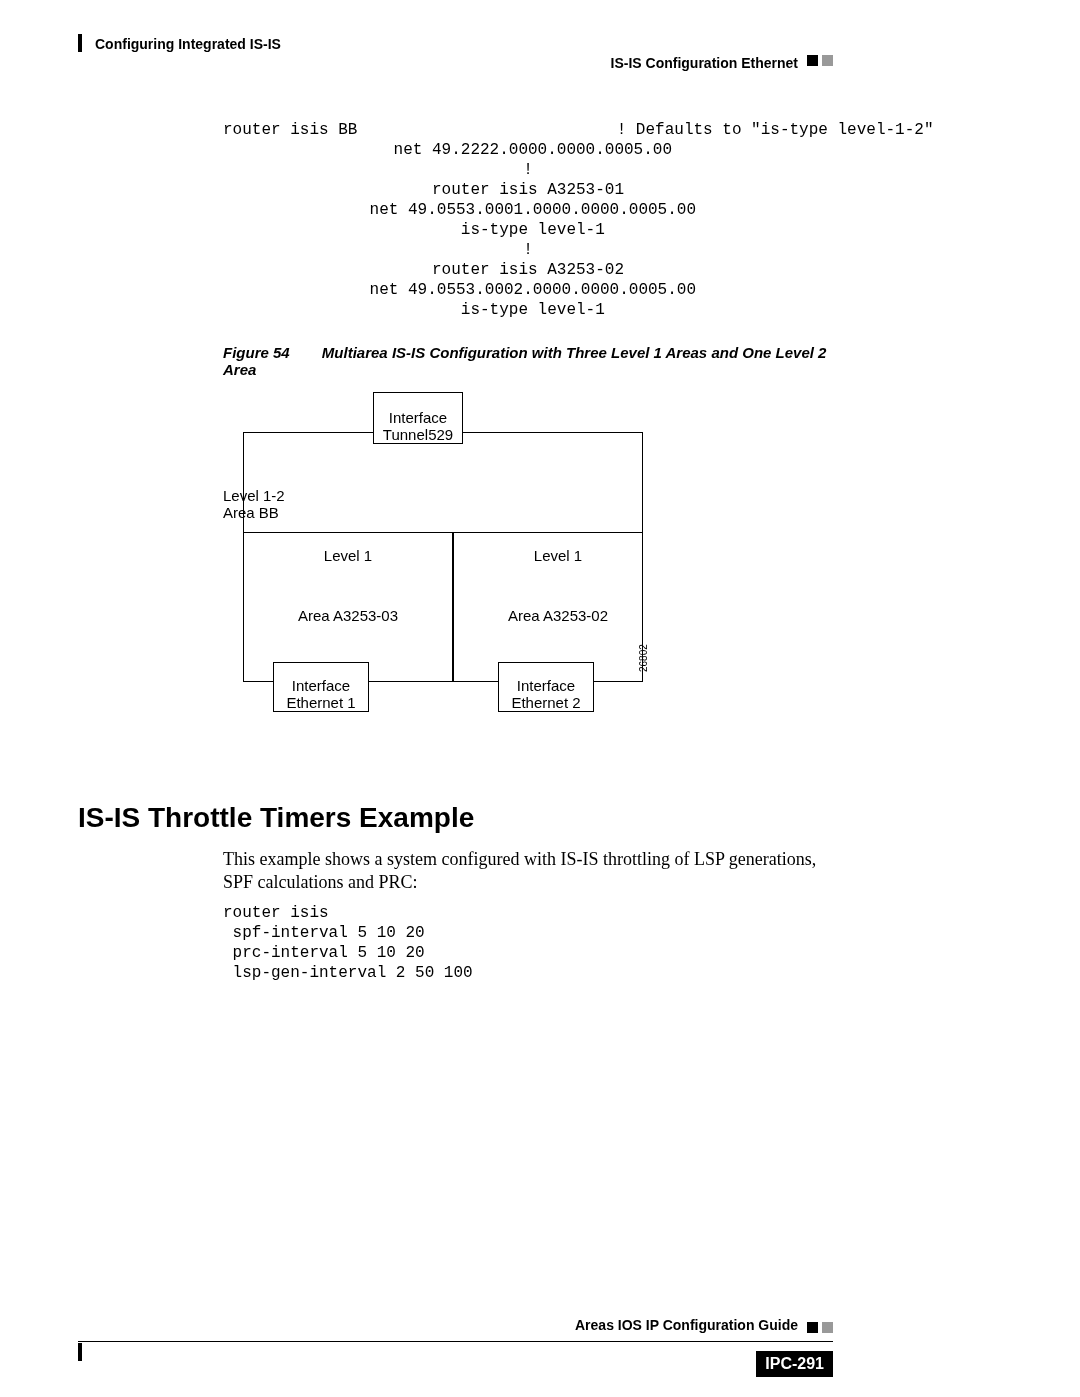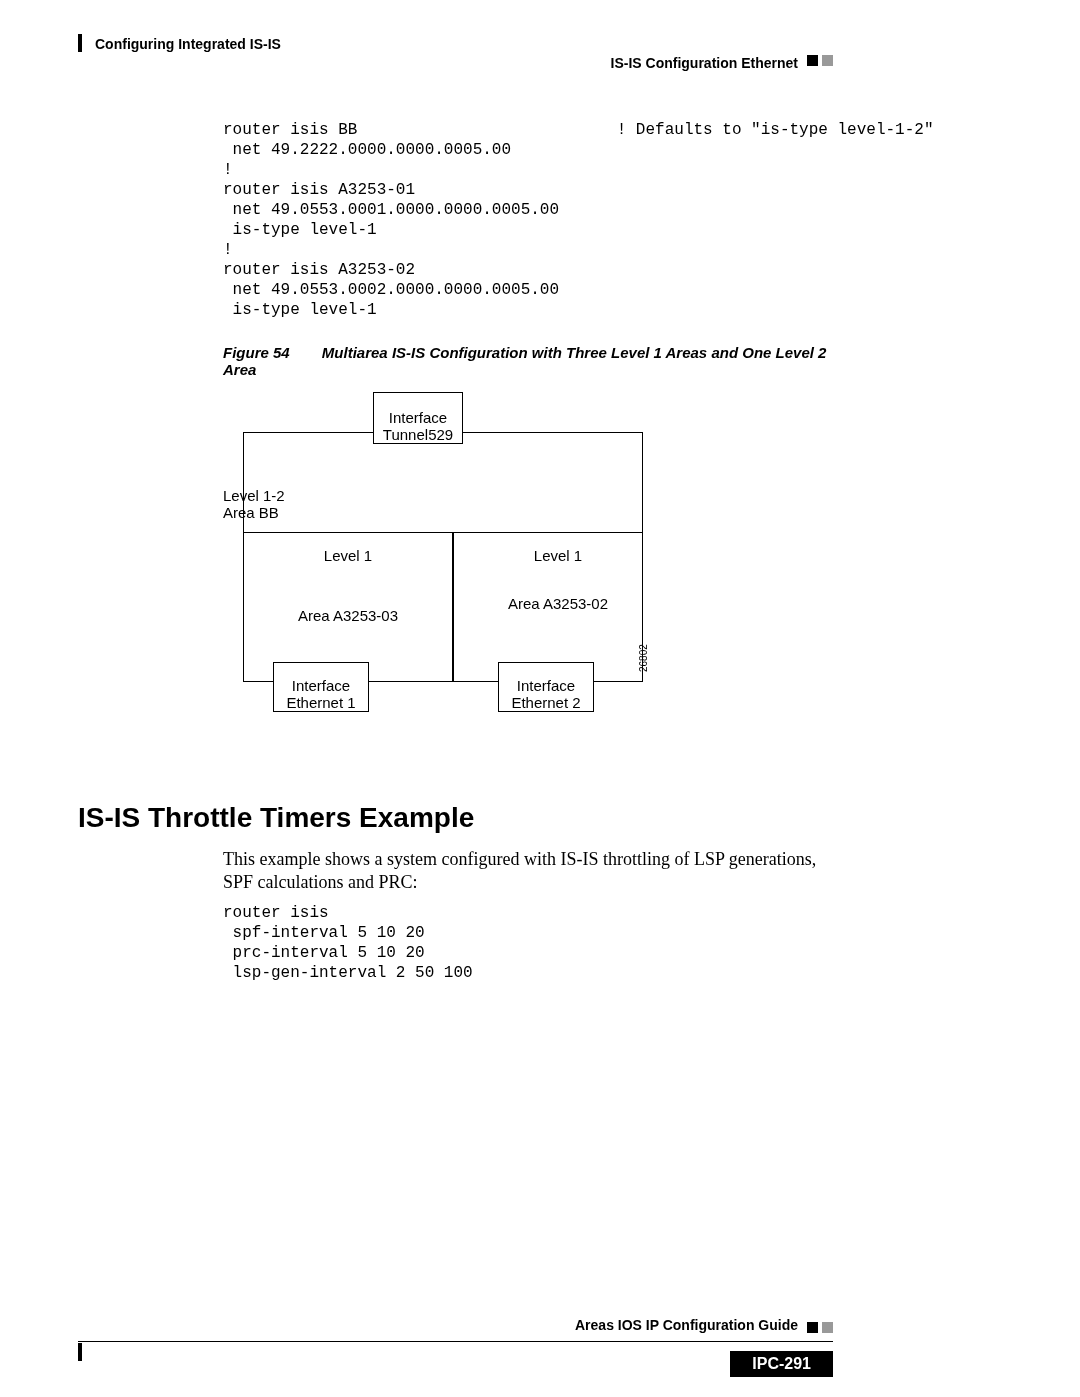--- a/index.html
+++ b/index.html
@@ -7,39 +7,39 @@
   .hdr-left{position:absolute;left:95px;top:36px;font:bold 14px Arial,Helvetica,sans-serif;}
   .hdr-left-bar{position:absolute;left:78px;top:34px;width:4px;height:18px;background:#000;}
   .hdr-right{position:absolute;right:90px;top:55px;font:bold 14px Arial,Helvetica,sans-serif;}
   .hdr-right-sq{position:absolute;right:70px;top:55px;width:11px;height:11px;background:#000;}
   .hdr-right-sq2{position:absolute;right:55px;top:55px;width:11px;height:11px;background:#999;}
   .ftr-guide{position:absolute;right:90px;bottom:64px;font:bold 14px Arial,Helvetica,sans-serif;}
   .ftr-sq{position:absolute;right:70px;bottom:64px;width:11px;height:11px;background:#000;}
   .ftr-sq2{position:absolute;right:55px;bottom:64px;width:11px;height:11px;background:#999;}
   .ftr-rule{position:absolute;left:78px;right:55px;bottom:55px;height:1px;background:#000;}
   .ftr-bar{position:absolute;left:78px;bottom:36px;width:4px;height:18px;background:#000;}
-  .page-num{position:absolute;right:55px;bottom:20px;background:#000;color:#fff;font:bold 16px Arial,Helvetica,sans-serif;padding:4px 22px;}
+  .page-num{position:absolute;right:55px;bottom:20px;background:#000;color:#fff;font:bold 16px Arial,Helvetica,sans-serif;padding:4px 9px;}
   .body{position:absolute;left:78px;right:55px;top:120px;}
-  .code{font:16px "Courier New",monospace;white-space:pre;line-height:1.25;margin-left:145px;}
+  .code{font:16px "Courier New",monospace;white-space:pre;line-height:1.25;margin-left:145px;text-align:center;}
   .fig-cap{font:italic bold 15px Arial,Helvetica,sans-serif;margin:24px 0 14px 145px;}
   .fig-cap .num{font-style:italic;font-weight:bold;margin-right:28px;}
   .diagram{margin-left:145px;position:relative;width:430px;height:330px;font:15px Arial,Helvetica,sans-serif;}
   .box{position:absolute;border:1px solid #000;box-sizing:border-box;text-align:center;display:flex;flex-direction:column;justify-content:flex-end;align-items:center;background:#fff;}
   .big{left:20px;top:40px;width:400px;height:250px;}
   .top{left:150px;top:0;width:90px;height:52px;}
   .l1a{left:20px;top:140px;width:210px;height:150px;}
   .l1b{left:230px;top:140px;width:190px;height:150px;}
   .if1{left:50px;top:270px;width:96px;height:50px;}
   .if2{left:275px;top:270px;width:96px;height:50px;}
   .sidenum{position:absolute;left:415px;top:280px;font:10px Arial,Helvetica,sans-serif;transform:rotate(-90deg);transform-origin:left top;}
   .l12{position:absolute;left:0;top:95px;width:440px;text-align:left;}
   .lv1a{position:absolute;left:40px;top:155px;width:170px;text-align:center;}
   .lv1b{position:absolute;left:250px;top:155px;width:170px;text-align:center;}
   .ar1{position:absolute;left:40px;top:215px;width:170px;text-align:center;}
-  .ar2{position:absolute;left:250px;top:203px;width:170px;text-align:center;}
+  .ar2{position:absolute;left:250px;top:215px;width:170px;text-align:center;}
   h2.sec{font:bold 28px Arial,Helvetica,sans-serif;margin:80px 0 14px 0;}
   p.body-text{font:18px "Times New Roman",serif;margin:0 0 8px 145px;line-height:1.3;}
   .code2{font:16px "Courier New",monospace;white-space:pre;line-height:1.25;margin-left:145px;}
 </style>
 </head>
 <body>
 
 <div class="page">
   <div class="hdr-left-bar"></div>
   <div class="hdr-left">Configuring Integrated IS-IS</div>

